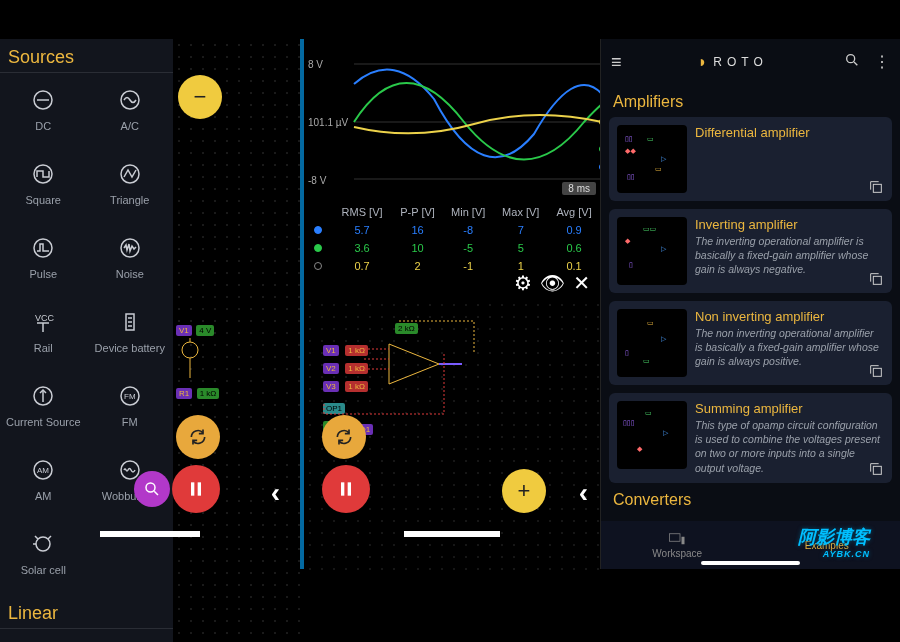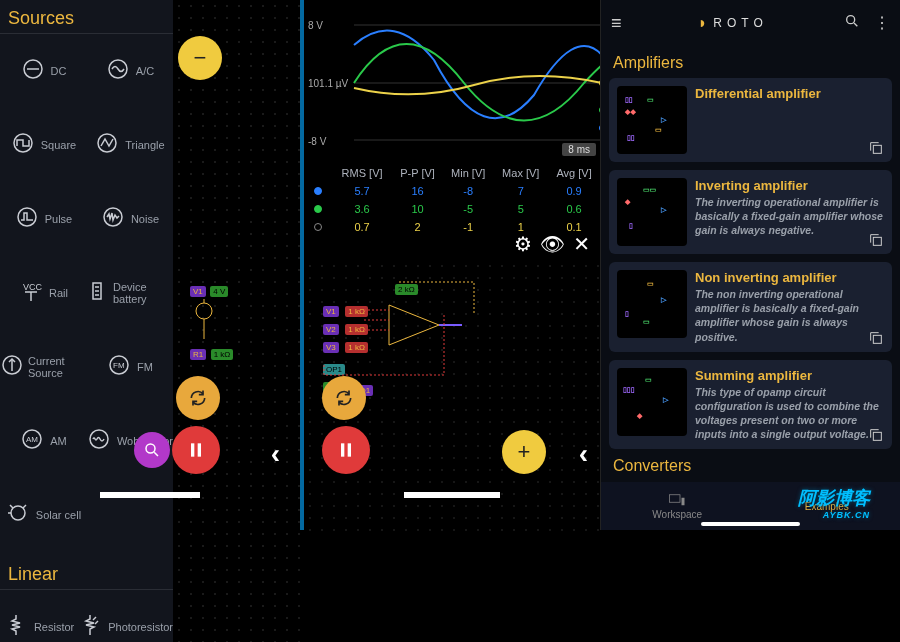--- a/index.html
+++ b/index.html
@@ -1,42 +1,42 @@
 <!DOCTYPE html>
 <html><head>
 <meta charset="utf-8">
 <style>
   * { box-sizing: border-box; margin: 0; padding: 0; }
   html, body { width: 900px; height: 642px; background: #000; font-family: -apple-system, Helvetica, Arial, sans-serif; overflow: hidden; color: #ccc; }
   .app { display: flex; width: 900px; height: 642px; }
-  .panel { position: relative; height: 530px; background: #000; }
+  .panel { position: relative; height: 530px; background: #000; margin-top: 39px; }
   .left { width: 300px; }
   .center { width: 300px; border-left: 4px solid #0369a1; }
   .right { width: 300px; border-left: 1px solid #222; background: #0a0d14; }
 
   
   .palette { width: 173px; height: 642px; background: #12151d; display: flex; flex-direction: column; overflow: hidden; }
   .section-title { color: #ecb73f; font-size: 18px; padding: 8px 10px 4px 8px; border-bottom: 1px solid #2a2d35; }
   .grid { display: grid; grid-template-columns: 1fr 1fr; gap: 0; }
-  .comp { display: flex; flex-direction: row; align-items: center; justify-content: center; height: 74px; gap: 4px; font-size: 11px; color: #9aa0aa; }
+  .comp { display: flex; flex-direction: column; align-items: center; justify-content: center; height: 74px; gap: 4px; font-size: 11px; color: #9aa0aa; }
   .comp .ic { width: 28px; height: 28px; display: flex; align-items: flex-start; justify-content: center; color: #c9ccd3; }
   .comp .ic svg { stroke: #c9ccd3; fill: none; stroke-width: 1.5; }
   .section-title.linear { margin-top: 4px; }
 
   .workspace-left { position: absolute; left: 173px; top: 0; width: 127px; height: 642px; background: #000; background-image: radial-gradient(#1a1a1a 1px, transparent 1px); background-size: 12px 12px; }
 
   .fab { position: absolute; width: 44px; height: 44px; border-radius: 50%; display: flex; align-items: center; justify-content: center; cursor: pointer; font-size: 22px; }
   .fab.small { width: 36px; height: 36px; font-size: 18px; }
   .minus { top: 36px; right: 78px; background: #f0cb3f; color: #222; }
   .left-sync { bottom: 110px; right: 80px; background: #e8a83c; color: #222; }
   .left-pause { bottom: 56px; right: 80px; background: #e03a3a; color: #fff; width: 48px; height: 48px; }
   .left-search { bottom: 62px; right: 130px; background: #b238c9; color: #fff; }
   .left-back { bottom: 60px; right: 20px; color: #fff; font-size: 28px; font-weight: bold; }
 
-  .schem-left { position: absolute; top: 280px; left: 190px; width: 90px; height: 70px; }
+  .schem-left { position: absolute; top: 280px; left: 176px; width: 90px; height: 70px; }
   .schem-left .chip { background: #6a2fb5; color: #ecb73f; font-size: 8px; padding: 1px 3px; border-radius: 2px; display: inline-block; margin-bottom: 2px; }
   .schem-left .tag { background: #2a8a2a; color: #000; font-size: 8px; padding: 1px 3px; border-radius: 2px; display: inline-block; }
 
   
   .chart { position: relative; width: 300px; height: 160px; }
   .chart .axis-l { position: absolute; left: 4px; font-size: 10px; color: #aaa; }
   .time-badge { position: absolute; right: 8px; bottom: 4px; background: #444; color: #ddd; font-size: 10px; padding: 1px 6px; border-radius: 2px; }
   .meas-table { width: 100%; font-size: 11px; border-collapse: collapse; margin-top: 4px; }
   .meas-table th { color: #aeb3bd; font-weight: normal; padding: 3px 0; }
   .meas-table td { text-align: center; padding: 3px 0; }
@@ -56,21 +56,21 @@
   .center-add { bottom: 56px; right: 54px; background: #f0cb3f; color: #222; }
   .center-back { bottom: 60px; right: 12px; color: #fff; font-size: 28px; font-weight: bold; }
 
   
   .topbar { height: 46px; display: flex; align-items: center; justify-content: space-between; padding: 0 10px; background: #0a0d14; }
   .topbar .logo { color: #ddd; font-size: 12px; letter-spacing: 5px; display: flex; align-items: center; gap: 6px; }
   .topbar .logo .mark { color: #ecb73f; font-size: 16px; letter-spacing: 0; }
   .topbar .icons { display: flex; gap: 14px; color: #ccc; font-size: 16px; }
   .cat-title { color: #ecb73f; font-size: 16px; padding: 8px 12px 6px; }
   .cards { display: flex; flex-direction: column; gap: 8px; padding: 0 8px; }
-  .card { display: flex; gap: 8px; background: #1a2030; border-radius: 6px; padding: 8px; position: relative; font-weight: bold; }
+  .card { display: flex; gap: 8px; background: #1a2030; border-radius: 6px; padding: 8px; position: relative; }
   .card .thumb { width: 70px; height: 68px; background: #000; border-radius: 4px; flex: 0 0 70px; position: relative; overflow: hidden; }
   .card .txt { flex: 1; min-width: 0; }
   .card .title { color: #ecb73f; font-size: 13px; margin-bottom: 2px; }
   .card .desc { color: #9aa0aa; font-size: 10.5px; font-style: italic; line-height: 1.35; }
   .card .copy { position: absolute; right: 8px; bottom: 6px; width: 16px; height: 16px; color: #ccc; }
   .bottombar { position: absolute; bottom: 0; left: 0; right: 0; height: 48px; background: #0e1220; display: flex; align-items: center; justify-content: space-around; font-size: 10px; color: #888; }
   .bottombar .tab { display: flex; flex-direction: column; align-items: center; gap: 2px; }
   .bottombar .tab.active { color: #ecb73f; }
   .watermark { position: absolute; right: 30px; bottom: 10px; color: #00bfff; font-size: 18px; font-weight: bold; font-style: italic; text-shadow: 0 0 4px #005577; pointer-events: none; }
   .bottom-line { position: absolute; bottom: 32px; left: 0; right: 0; height: 6px; background: #fff; z-index: 5; }

